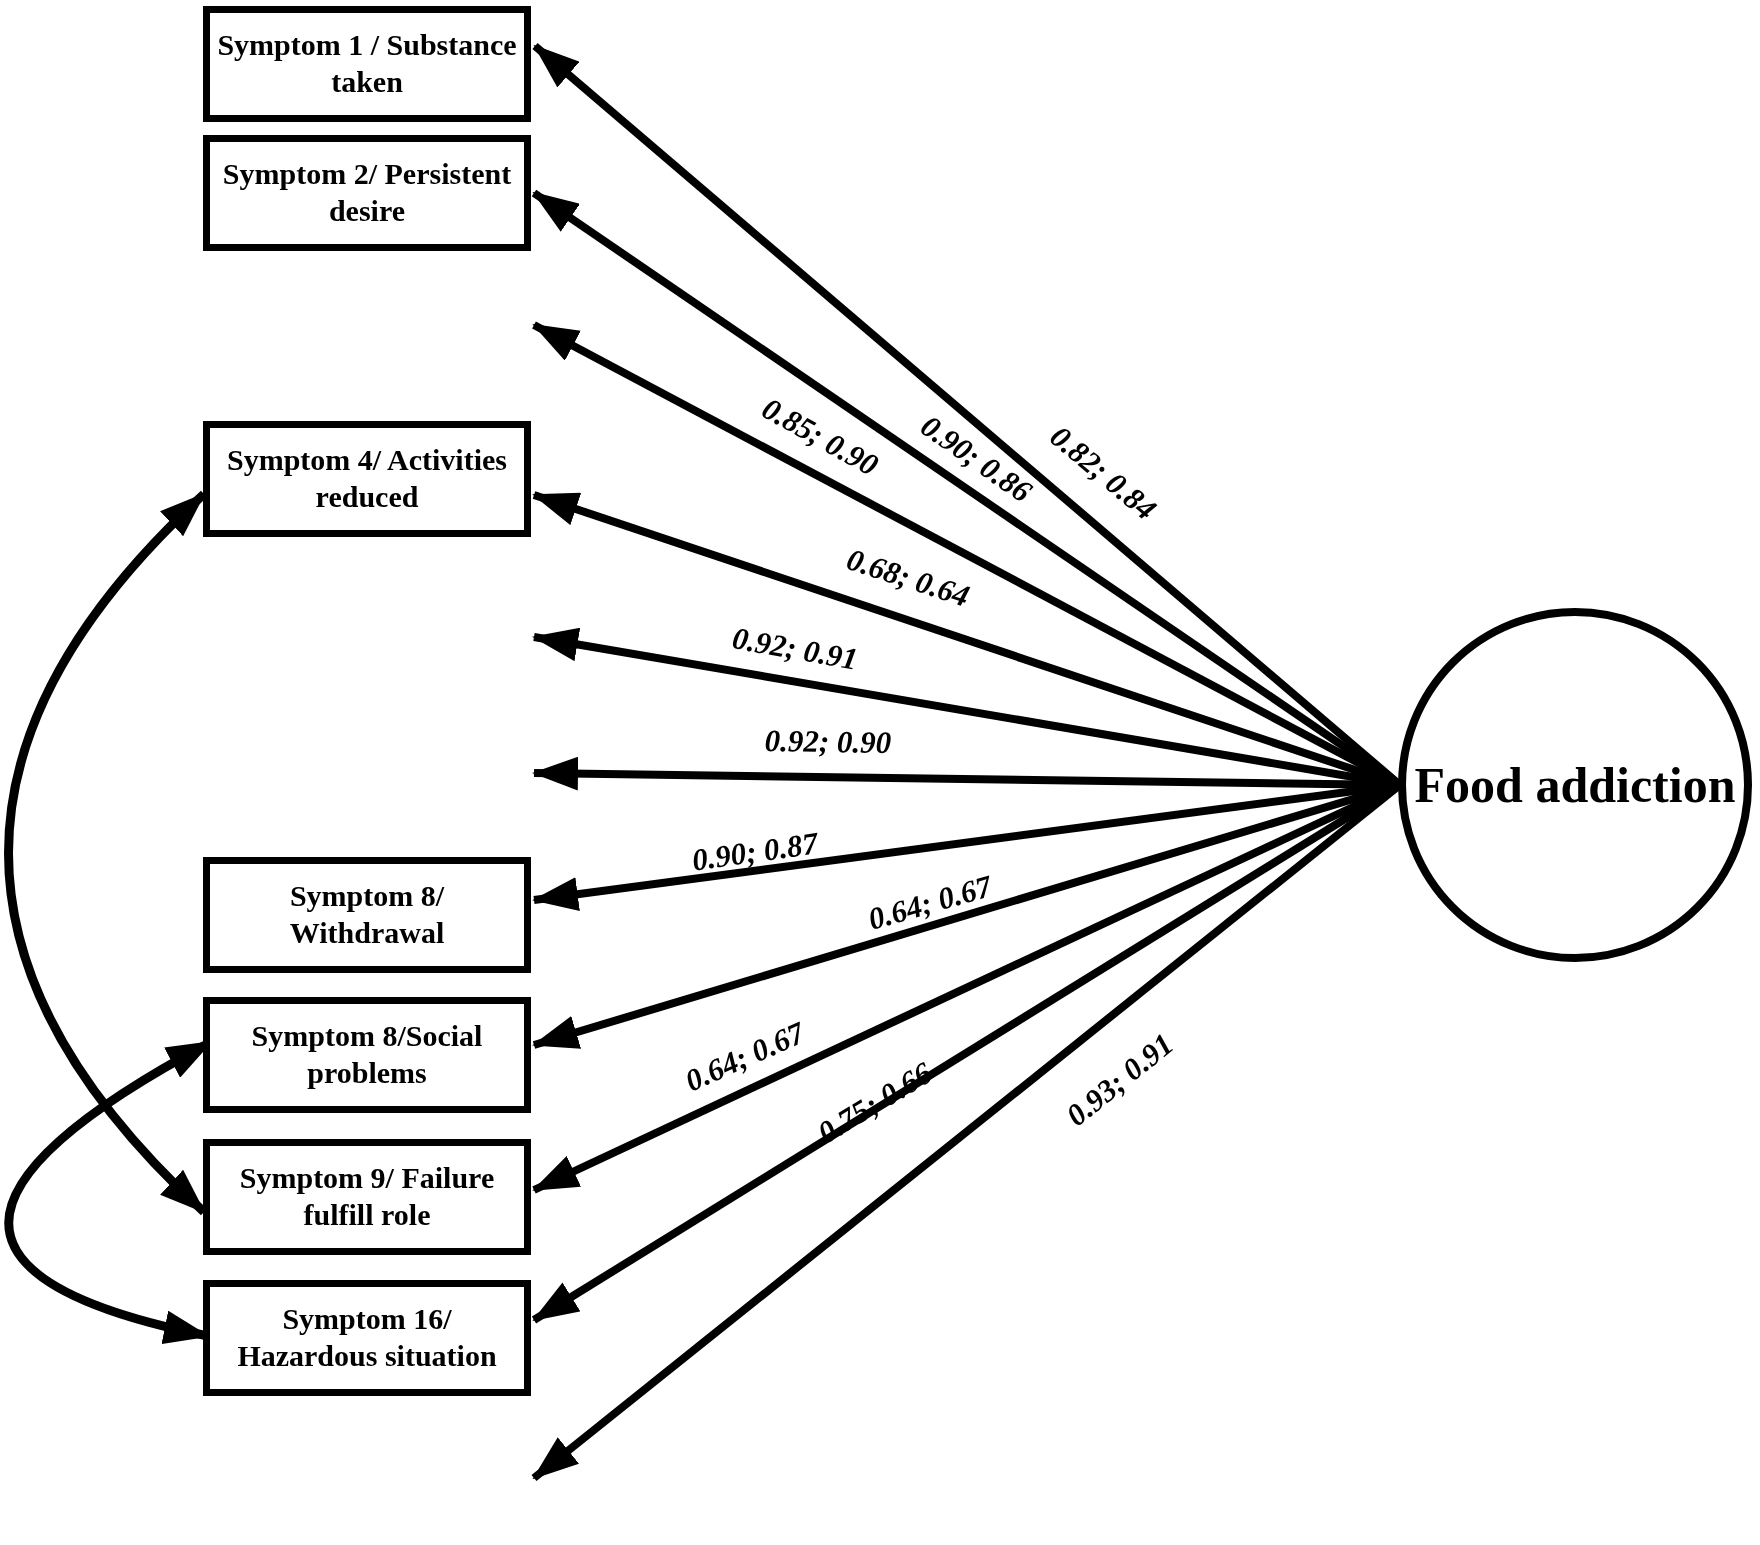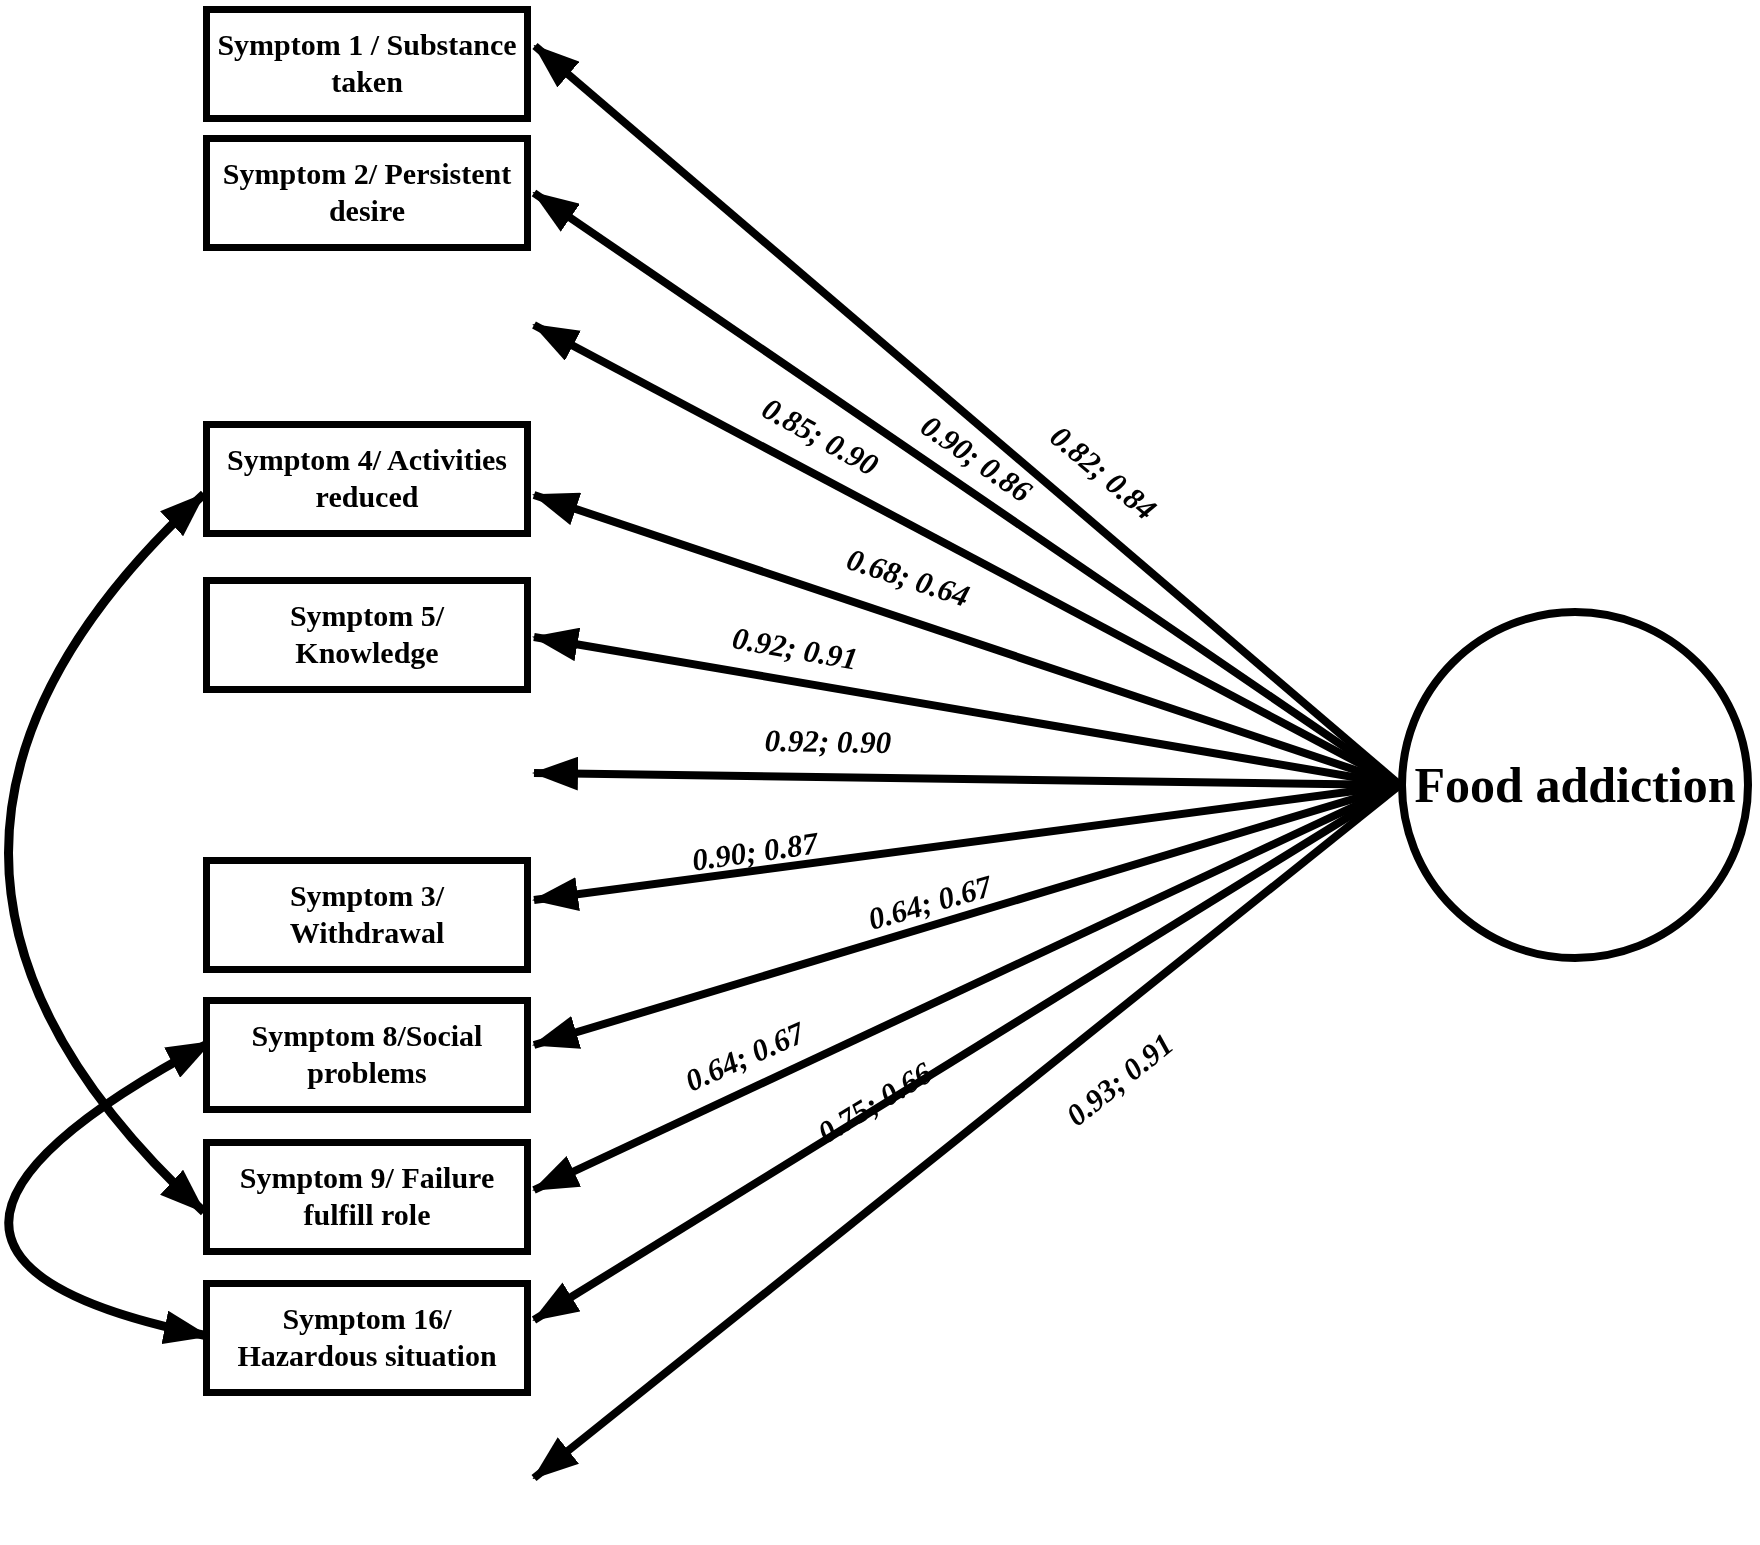--- a/index.html
+++ b/index.html
@@ -60,25 +60,22 @@
 
   <div class="box" style="top:6px">
       <span>Symptom 1 / Substance taken</span>
     </div>
   <div class="box" style="top:135px">
       <span>Symptom 2/ Persistent desire</span>
     </div>
   <div class="box" style="top:421px">
       <span>Symptom 4/ Activities reduced</span>
     </div>
-  <div class="box" style="top:577px">
-      <span>Symptom 5/ Knowledge</span>
-    </div>
   <div class="box" style="top:857px">
-      <span>Symptom 3/ Withdrawal</span>
+      <span>Symptom 8/ Withdrawal</span>
     </div>
   <div class="box" style="top:997px">
       <span>Symptom 8/Social problems</span>
     </div>
   <div class="box" style="top:1139px">
       <span>Symptom 9/ Failure fulfill role</span>
     </div>
   <div class="box" style="top:1280px">
       <span>Symptom 16/ Hazardous situation</span>
     </div>

